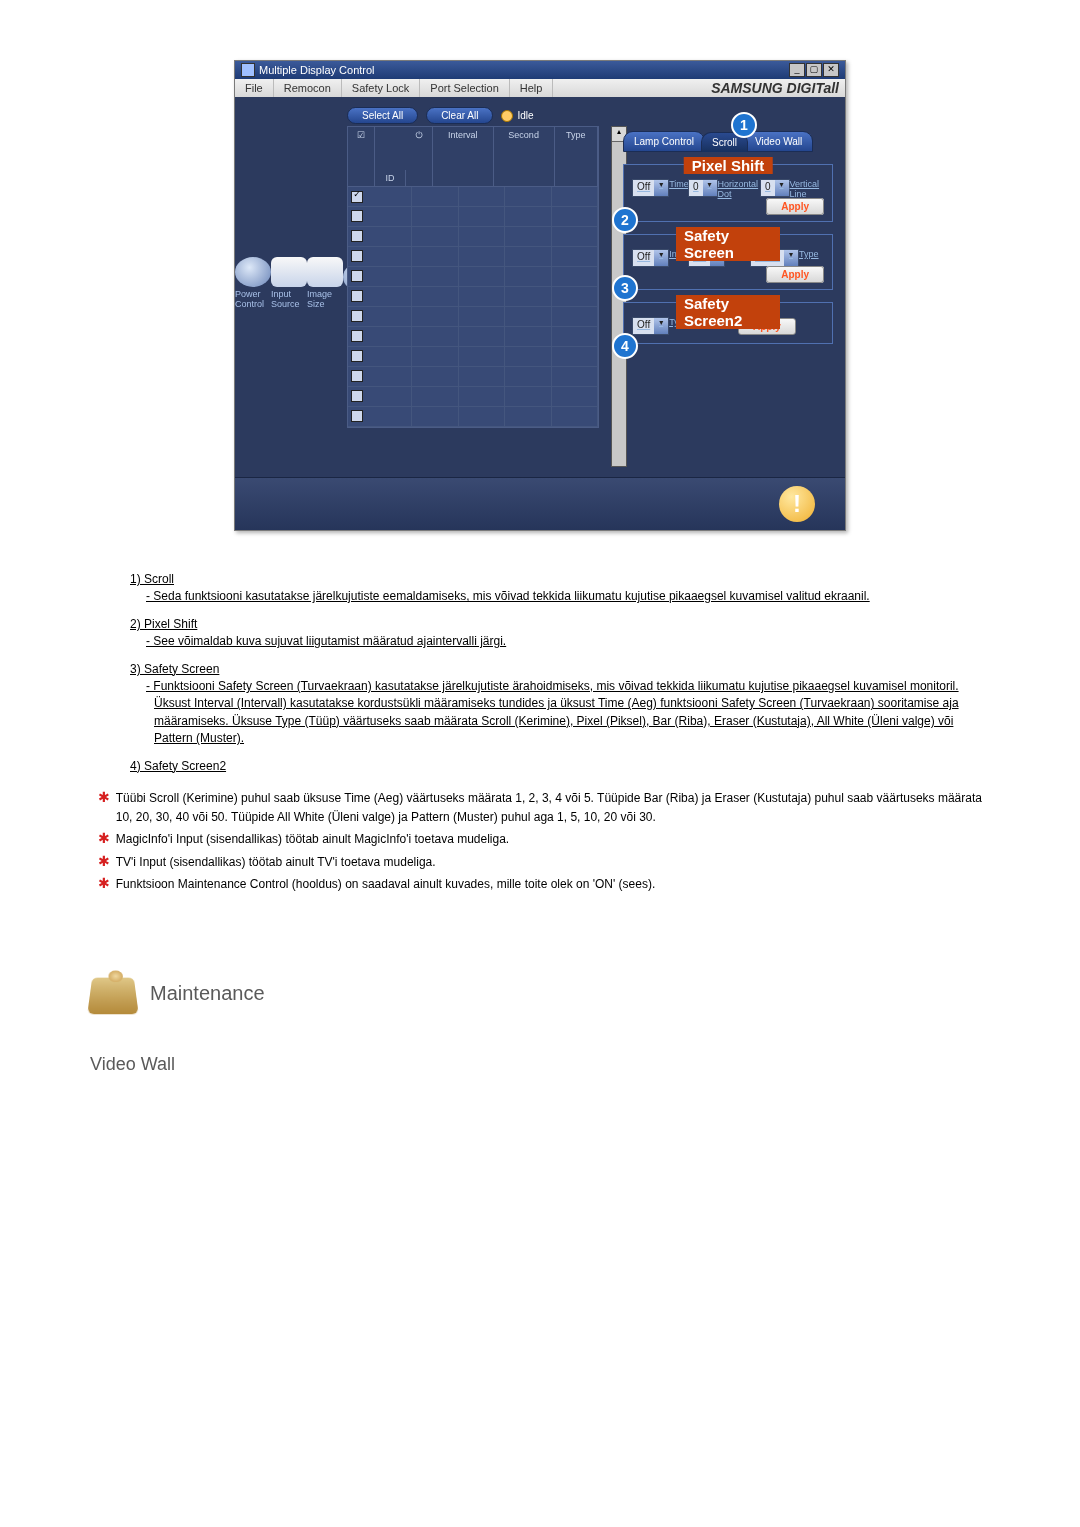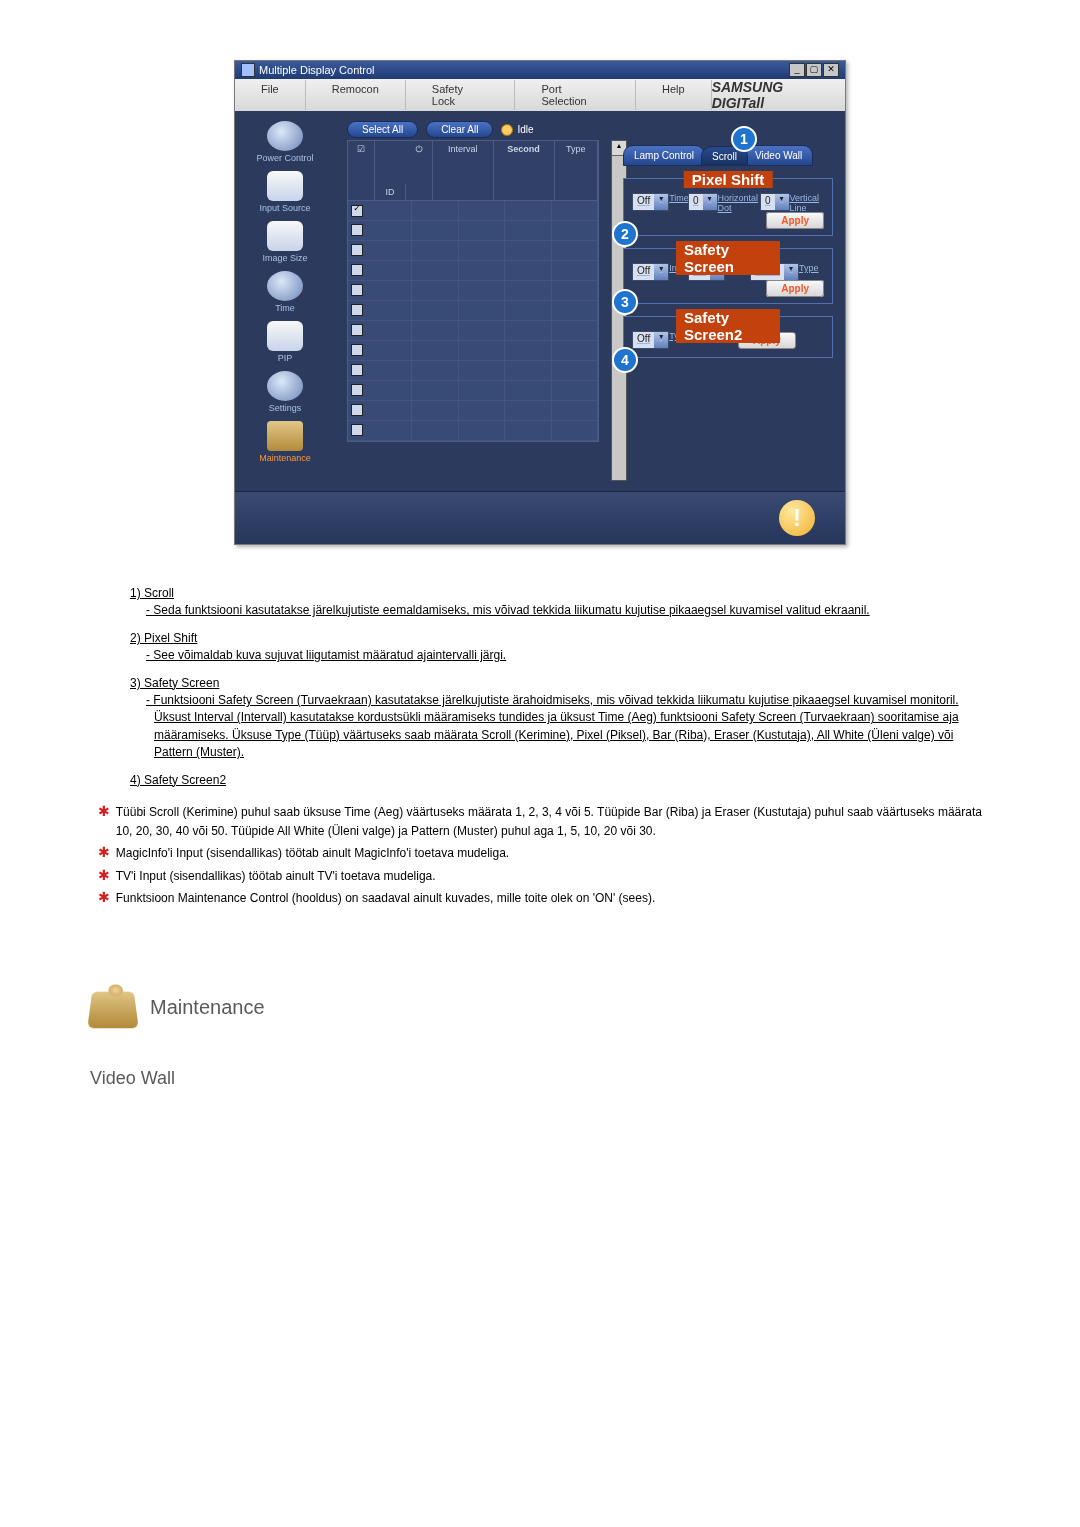--- a/index.html
+++ b/index.html
@@ -35,29 +35,29 @@
   .menubar {
     background: linear-gradient(#f0f0f0, #d8d8d8);
     display: flex;
     font-size: 11px;
     color: #333;
     justify-content: space-between;
     align-items: center;
     padding-right: 6px;
   }
   .menubar-left { display: flex; }
-  .menu-item { padding: 3px 26px; border-right: 1px solid #bbb; }
+  .menu-item { padding: 3px 10px; border-right: 1px solid #bbb; }
   .brand { font-size: 14px; font-style: italic; font-weight: bold; color: #333; }
   .app-body { display: flex; background: #2c3a5e; min-height: 380px; }
   .sidebar {
     width: 100px;
     background: #2c3a5e;
     padding: 10px 0;
     display: flex;
-    flex-direction: column;
+    flex-direction: row;
     align-items: center;
   }
   .sb-item {
     width: 90px;
     display: flex;
     flex-direction: column;
     align-items: center;
     margin-bottom: 8px;
     font-size: 9px;
     color: #a8c0e8;
@@ -99,21 +99,21 @@
     color: #c8d4ea;
     display: flex;
     flex-direction: column;
   }
   .grid-head { display: flex; background: #304067; border-bottom: 1px solid #4b5c86; }
   .grid-head div { padding: 3px 4px; border-right: 1px solid #4b5c86; text-align: center; }
   .ghc-chk { width: 18px; }
   .ghc-id { width: 22px; margin-top: 43px; }
   .ghc-p { width: 18px; }
   .ghc-int { flex: 1.5; }
-  .ghc-sec { flex: 1.5; font-weight: bold; }
+  .ghc-sec { flex: 1.5; }
   .ghc-typ { flex: 1; }
   .grid-rows { flex: 1; overflow: hidden; position: relative; }
   .grid-row { display: flex; border-bottom: 1px solid #44567e; height: 19px; align-items: center; }
   .grid-row .chk { width: 18px; text-align: center; }
   .grid-row .chk .box { display: inline-block; width: 10px; height: 10px; background: #cfd8ec; border: 1px solid #222; }
   .grid-row .chk .box.checked::after { content: "✓"; font-size: 9px; color: #000; position: relative; top: -3px; }
   .grid-scroll { position: absolute; right: -14px; top: 0; bottom: 0; width: 14px; background: #c8c8c8; border: 1px solid #555; }
   .grid-scroll .sbtn { height: 14px; background: #d8d8d8; border-bottom: 1px solid #666; font-size: 8px; text-align: center; }
   .right-panel { flex: 1; display: flex; flex-direction: column; gap: 8px; }
   .tab-row { display: flex; position: relative; align-items: flex-end; height: 26px; }

